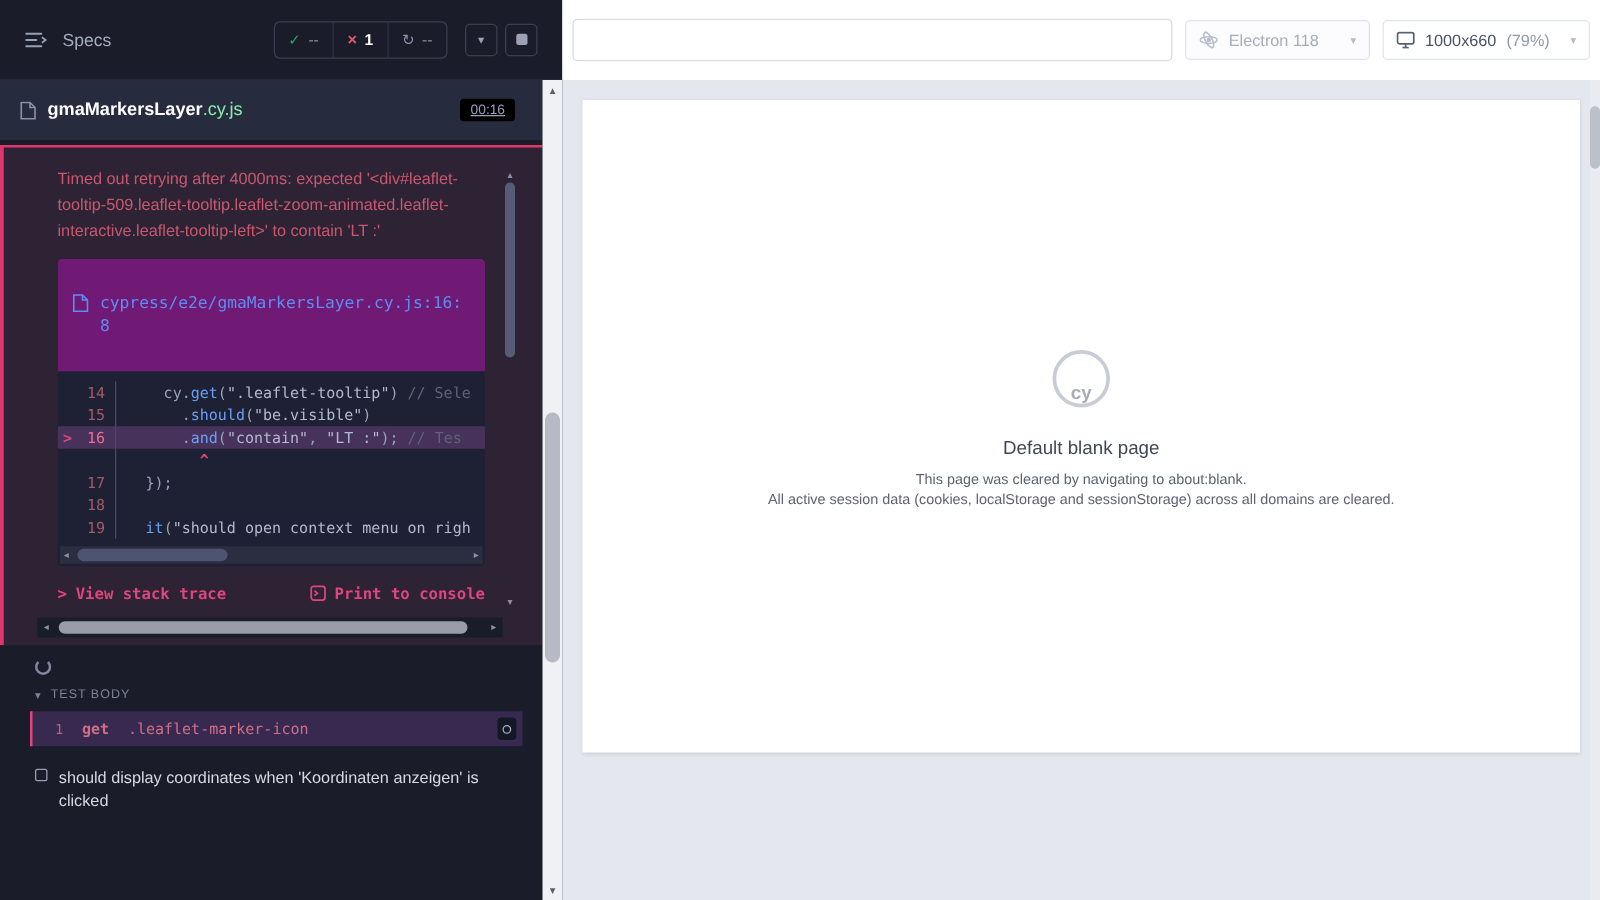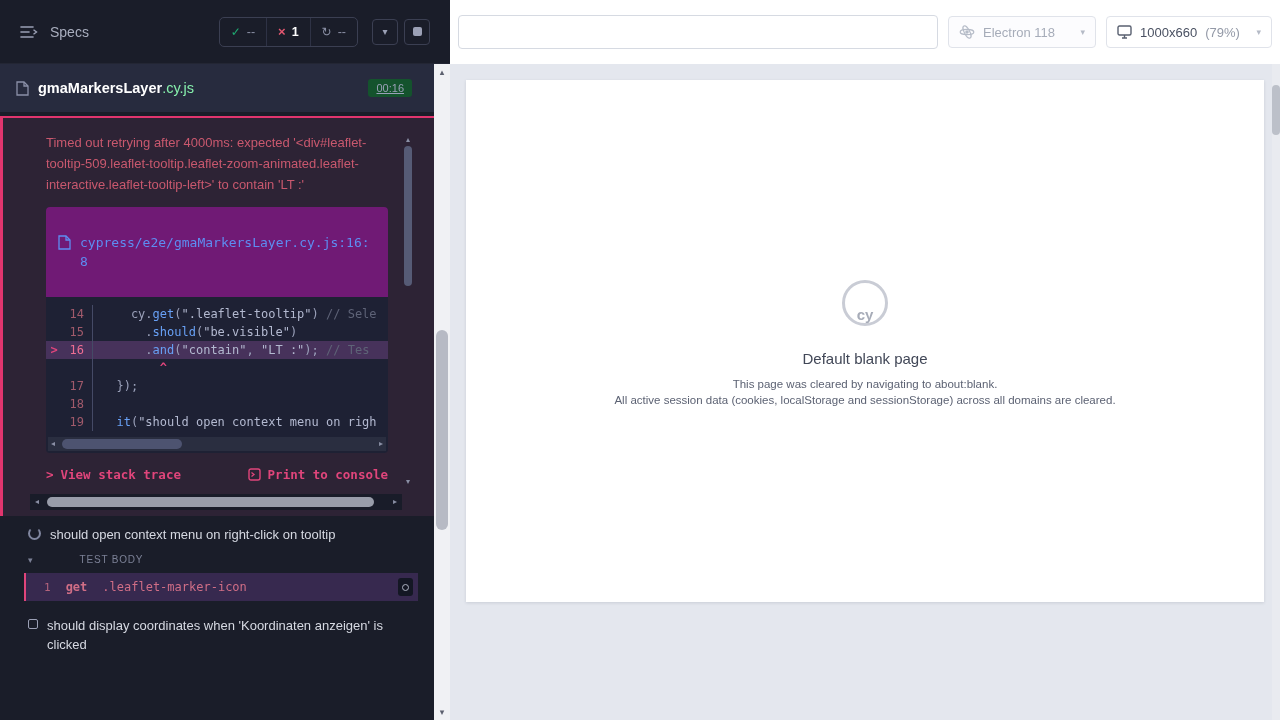--- a/index.html
+++ b/index.html
@@ -23,21 +23,21 @@
   .sq-btn { width:26px; height:26px; border:1px solid #3b3f52; border-radius:4px; background:none; color:#9ba0b5; display:flex; align-items:center; justify-content:center; cursor:pointer; font-size:10px; }
   .stop-glyph { width:9px; height:9px; background:#9ba0b5; border-radius:2px; display:inline-block; }
 
   .rep-main { flex:1; display:flex; overflow:hidden; }
   .rep-content { width:434px; flex-shrink:0; overflow:hidden; }
 
   
   .spec-row { height:48px; background:#272b3e; display:flex; align-items:center; padding:0 22px 0 16px; gap:9px; }
   .spec-name { color:#ffffff; font-weight:bold; font-size:14.5px; }
   .spec-ext { color:#86efac; font-size:14.5px; }
-  .spec-time { margin-left:auto; background:#14532d; color:#9aa0b8; font-size:11px; padding:3px 8px; border-radius:3px;text-decoration:underline; }
+  .spec-time { margin-left:auto; background:#000000; color:#9aa0b8; font-size:11px; padding:3px 8px; border-radius:3px;text-decoration:underline; }
 
   
   .error-region { margin-top:4px; background:#2d2335; border-left:3px solid #e1356e; border-top:2px solid #e1356e; position:relative; padding:14px 46px 6px 43px; }
   .error-message { color:#c9586e; font-size:13px; line-height:21px; word-break:break-word; margin-bottom:12px; }
 
   .code-frame { background:#1e2134; border-radius:4px; overflow:hidden; }
   .cf-header { background:#701a75; padding:26px 12px; display:flex; gap:9px; align-items:flex-start; }
   .cf-link { color:#5d8df2; font-family:"DejaVu Sans Mono", monospace; font-size:13px; line-height:19px; word-break:break-all; text-decoration:none; cursor:pointer; }
   .cf-body { padding:8px 0 2px; font-family:"DejaVu Sans Mono", monospace; font-size:12px; line-height:18px; }
   .code-line { display:flex; white-space:pre; height:18px; }
@@ -70,21 +70,21 @@
 
   
   .test-row { display:flex; align-items:flex-start; gap:9px; padding:9px 20px 7px 28px; cursor:pointer; }
   .test-title { color:#d6d9e2; font-size:13px; line-height:19px; max-width:348px; }
   .spinner { width:13px; height:13px; border:2px solid #8187a0; border-top-color:transparent; border-radius:50%; margin-top:2px; flex-shrink:0; animation:spin 1.2s linear infinite; }
   @keyframes spin { to { transform:rotate(360deg); } }
   .box-icon { width:10px; height:10px; border:1.5px solid #9ba0b5; border-radius:2px; margin-top:3px; flex-shrink:0; }
 
   .test-body-row { display:flex; align-items:center; gap:8px; padding:3px 20px 5px 28px; cursor:pointer; }
   .tb-chevron { color:#7c8196; font-size:9px; }
-  .tb-label { color:#7c8196; font-size:10px; letter-spacing:0.8px;margin-left:39px; }
+  .tb-label { color:#7c8196; font-size:10px; letter-spacing:0.8px; }
 
   .command-row { margin:3px 16px 6px 24px; background:#37294f; border-left:2px solid #e0457b; height:28px; display:flex; align-items:center; font-family:"DejaVu Sans Mono", monospace; font-size:12px; color:#d06e86; cursor:pointer; padding-right:5px; }
   .cmd-num { color:#b3637c; font-size:11px; padding:0 15px 0 18px; }
   .cmd-method { font-weight:bold; margin-right:15px; }
   .cmd-badge { margin-left:auto; width:15px; height:18px; background:#141724; border-radius:3px; display:flex; align-items:center; justify-content:center; }
   .cmd-badge .ring { width:7px; height:7px; border:1.5px solid #aeb2c2; border-radius:50%; display:block; }
 
   
   .rep-scroll { width:16px; background:#f0f1f4; position:relative; display:flex; flex-direction:column; justify-content:space-between; align-items:center; cursor:pointer; }
   .rep-scroll .arr { color:#5c606e; font-size:9px; padding:3px 0; }
@@ -219,21 +219,20 @@
           <span class="sb-arrow">▴</span>
           <div class="sb-track">
               <div class="sb-thumb"></div>
             </div>
           <span class="sb-arrow">▾</span>
         </div>
       </section>
 
       <div class="test-row">
         <span class="spinner"></span>
-        <span class="test-title">should open context menu on right-click on tooltip</span>
       </div>
 
       <div class="test-body-row">
         <span class="tb-chevron">▾</span>
         <span class="tb-label">TEST BODY</span>
       </div>
 
       <div class="command-row">
         <span class="cmd-num">1</span>
         <span class="cmd-method">get</span>

